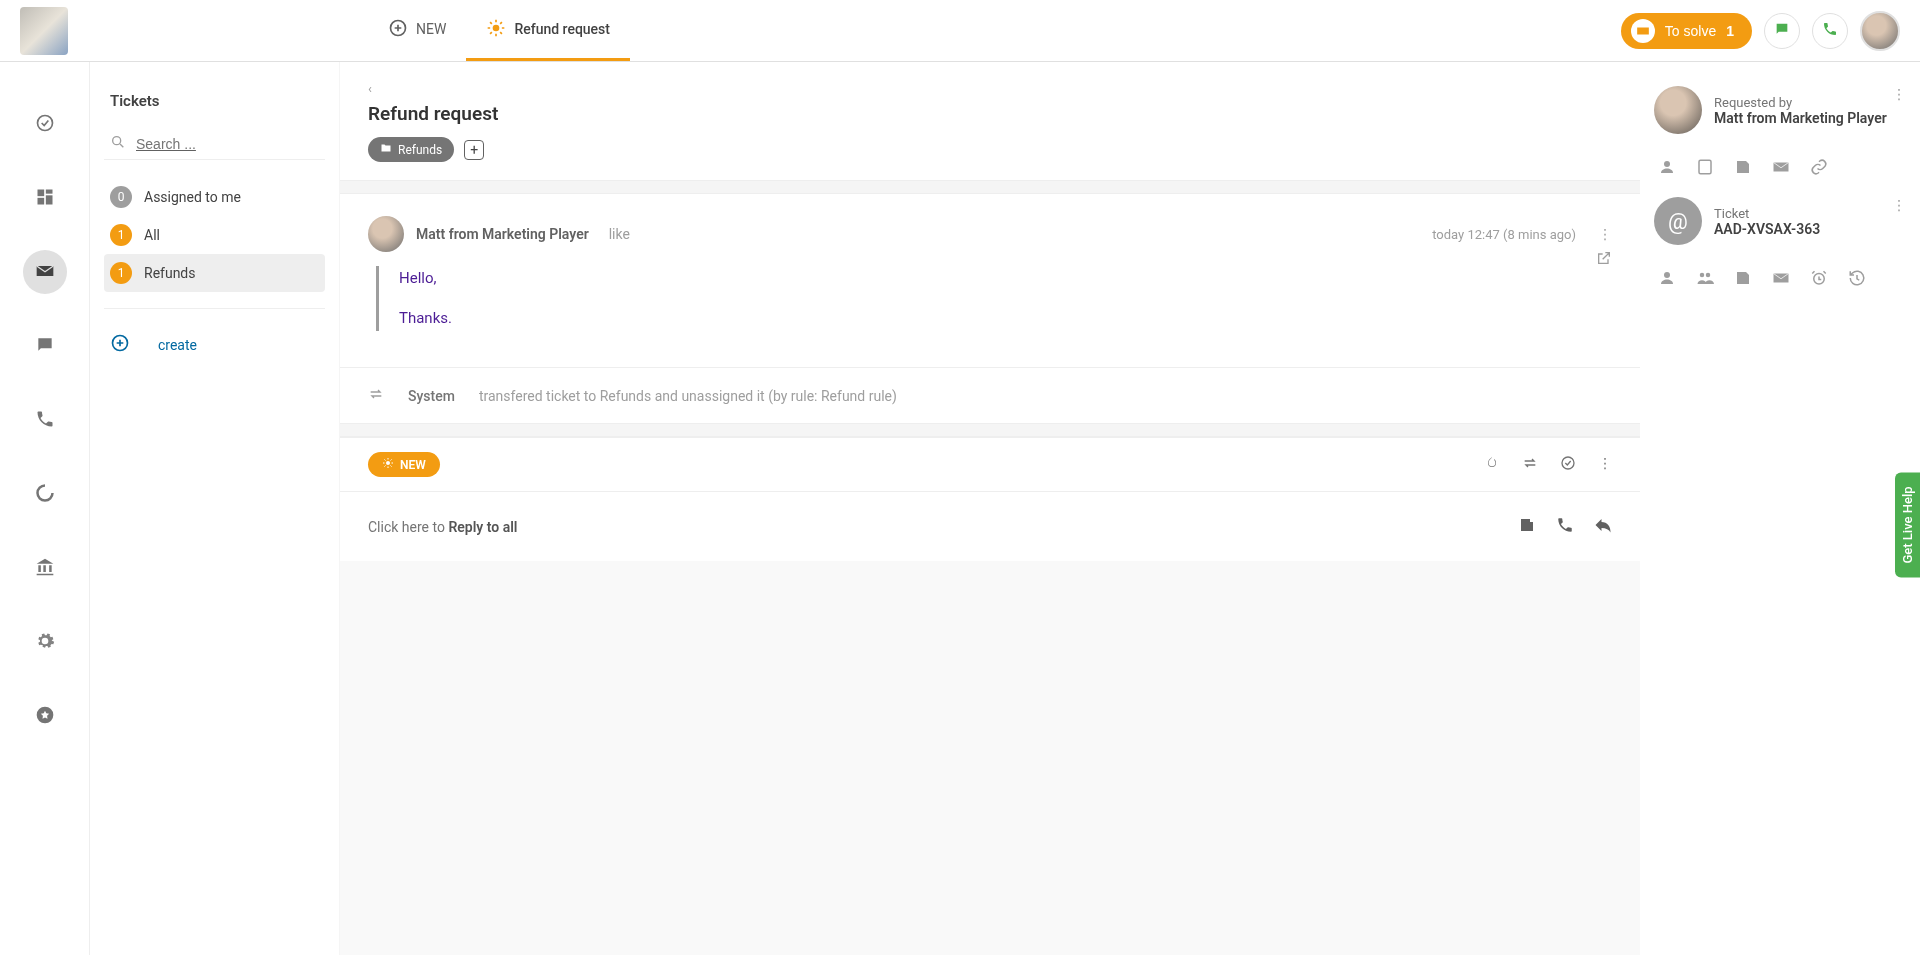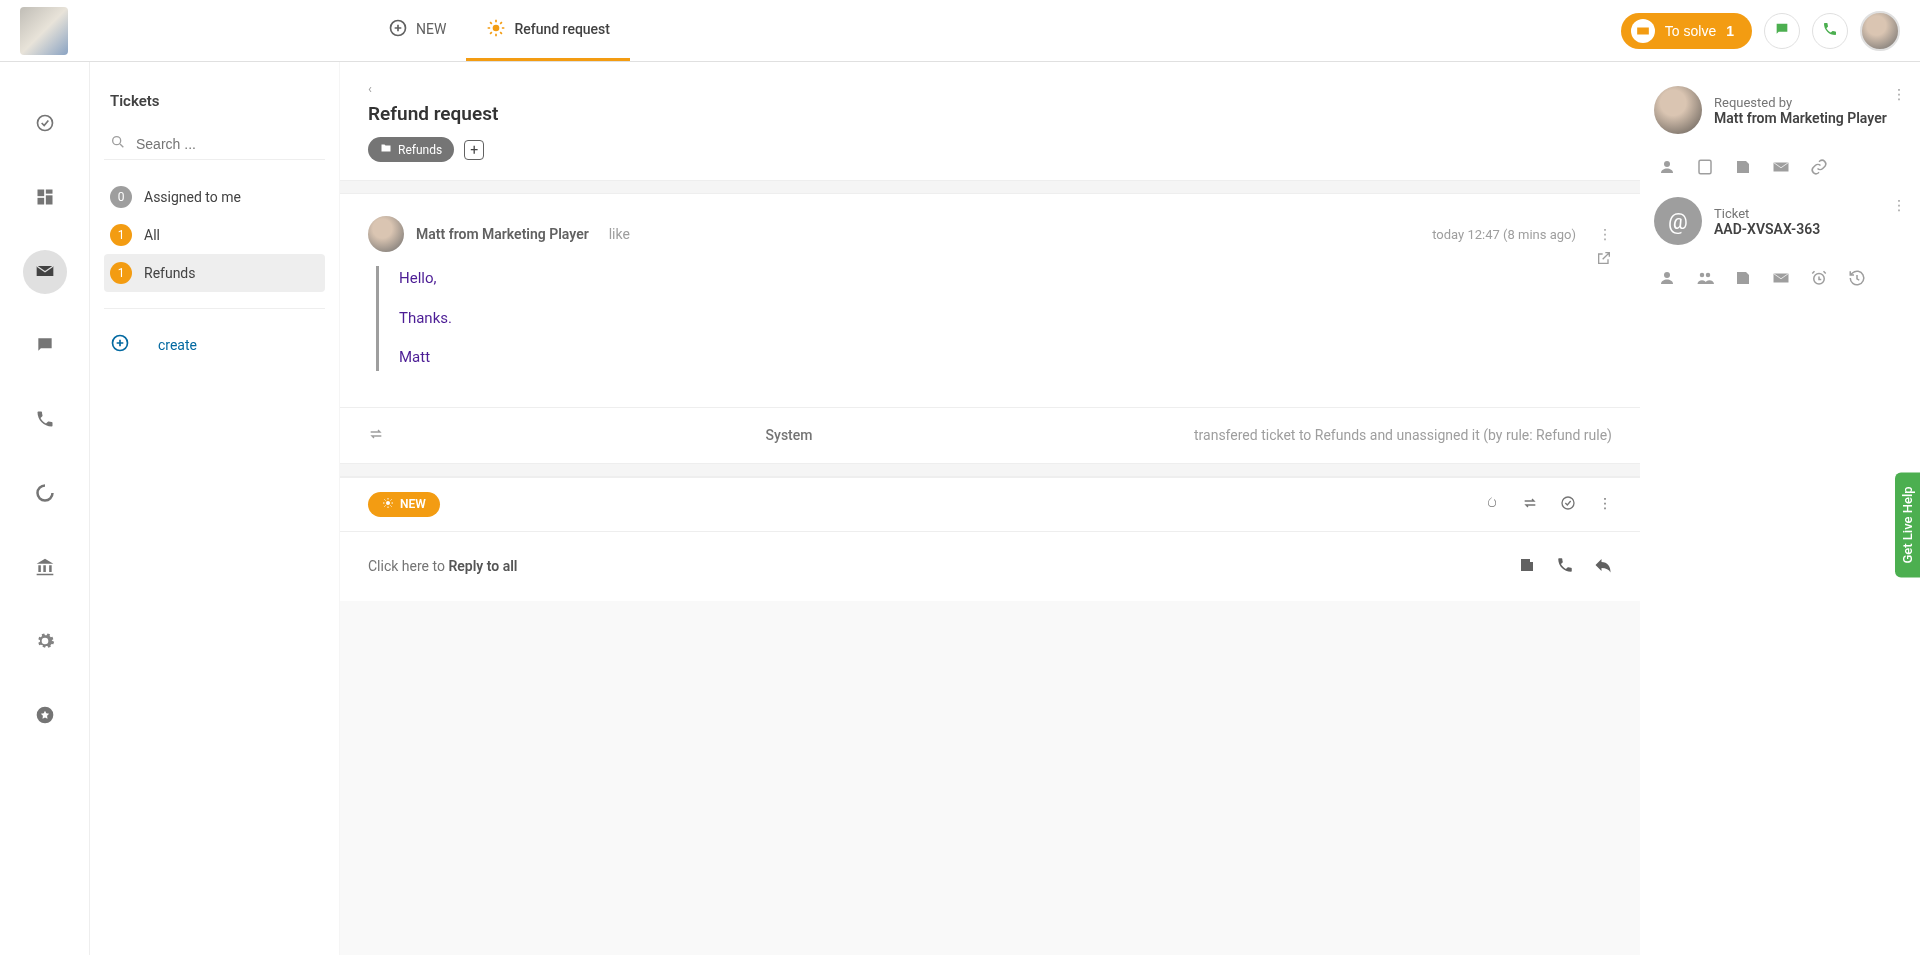--- a/index.html
+++ b/index.html
@@ -16,21 +16,21 @@
 .avatar-lg { width: 40px; height: 40px; border-radius: 50%; background: radial-gradient(circle at 40% 35%, #dac5b2 30%, #6a6a6a); border: 2px solid #e0e0e0; }
 
 .layout { display: flex; height: calc(100vh - 62px); }
 .rail { width: 90px; border-right: 1px solid #eee; display: flex; flex-direction: column; align-items: center; padding-top: 40px; gap: 30px; }
 .rail .rail-item { width: 44px; height: 44px; display: flex; align-items: center; justify-content: center; color: #757575; cursor: pointer; border-radius: 50%; }
 .rail .rail-item.active { background: #e0e0e0; color: #424242; }
 
 .sidebar { width: 250px; padding: 30px 14px; border-right: 1px solid #f5f5f5; }
 .sidebar h3 { font-size: 15px; font-weight: 600; color: #424242; margin-bottom: 18px; padding-left: 6px; }
 .search-row { display: flex; align-items: center; gap: 10px; color: #9e9e9e; padding: 6px; border-bottom: 1px solid #eee; margin-bottom: 18px; }
-.search-row input { border: none; outline: none; font-size: 14px; color: #616161; flex: 1; background: transparent; }
+.search-row input { border: none; outline: none; font-size: 14px; color: #616161; flex: 1; background: transparent; text-decoration: underline; }
 .filter-item { display: flex; align-items: center; gap: 12px; padding: 8px 6px; border-radius: 4px; cursor: pointer; font-size: 14px; color: #424242; }
 .filter-item.active { background: #eee; }
 .badge { width: 22px; height: 22px; border-radius: 50%; display: flex; align-items: center; justify-content: center; font-size: 12px; color: #fff; }
 .badge.grey { background: #9e9e9e; }
 .badge.orange { background: #f39c12; }
 .sidebar hr { border: none; border-top: 1px solid #eee; margin: 16px 0; }
 .create-row { display: flex; align-items: center; gap: 28px; padding: 8px 6px; color: #0369a1; cursor: pointer; }
 
 .main { flex: 1; background: #f9f9f9; padding: 0; overflow-y: auto; }
 .card { background: #fff; margin: 0; }
@@ -47,21 +47,21 @@
 .msg-header { display: flex; align-items: center; gap: 12px; margin-bottom: 14px; }
 .avatar-sm { width: 36px; height: 36px; border-radius: 50%; background: radial-gradient(circle at 40% 35%, #dac5b2 30%, #6a6a6a); }
 .msg-from { font-weight: 600; color: #616161; }
 .msg-wrote { color: #9e9e9e; margin-left: 8px; }
 .msg-time { margin-left: auto; color: #9e9e9e; font-size: 13px; }
 .msg-menu { color: #9e9e9e; margin-left: 10px; cursor: pointer; }
 .msg-body { border-left: 3px solid #9e9e9e; padding-left: 20px; margin-left: 8px; color: #4c1d95; line-height: 1.7; font-size:15px; }
 .msg-body p { margin-bottom: 14px; }
 .open-ext { position: absolute; right: 28px; top: 56px; color: #9e9e9e; cursor: pointer; }
 
-.sys-row { border-top: 1px solid #eee; padding: 18px 28px; display: flex; align-items: center; gap: 8px; color: #9e9e9e; font-size: 14px; justify-content: space-between; }
+.sys-row { border-top: 1px solid #eee; padding: 18px 28px; display: flex; align-items: center; gap: 24px; color: #9e9e9e; font-size: 14px; }
 .sys-row .sys-label { color: #757575; font-weight: 500; }
 .sys-row a { color: #9e9e9e; text-decoration: none; }
 
 .status-row { border-top: 1px solid #eee; padding: 14px 28px; display: flex; align-items: center; }
 .status-pill { background: #f39c12; color: #fff; border-radius: 14px; padding: 5px 14px; font-size: 12px; font-weight: 600; display: flex; align-items: center; gap: 6px; }
 .status-row .actions { margin-left: auto; display: flex; gap: 22px; color: #757575; }
 .status-row .actions span { cursor: pointer; }
 
 .reply-area { border-top: 1px solid #eee; padding: 24px 28px; display: flex; align-items: center; color: #757575; }
 .reply-area .reply-actions { margin-left: auto; display: flex; gap: 20px; color: #616161; }
@@ -238,21 +238,20 @@
         <span class="msg-wrote">like</span>
         <span class="msg-time">today 12:47 (8 mins ago)</span>
         <span class="msg-menu">⋮</span>
       </div>
       <span class="open-ext"><svg viewBox="0 0 24 24" fill="none" stroke="currentColor" stroke-width="2" style="width:16px;height:16px">
             <path d="M14 4h6v6M20 4L10 14M18 14v6H4V6h6"></path>
           </svg></span>
       <div class="msg-body">
         <p>Hello,</p>
         <p>Thanks.</p>
-        <p>Matt</p>
       </div>
     </div>
     <div class="sys-row card">
       <span><svg viewBox="0 0 24 24" fill="none" stroke="currentColor" stroke-width="2" style="width:16px;height:16px">
             <path d="M4 9h14l-3-3M20 15H6l3 3"></path>
           </svg></span>
       <span class="sys-label">System</span>
       <span>
         <span>transfered ticket to Refunds and unassigned it (by rule: </span><a href="#">Refund rule</a><span>)</span>
       </span>

